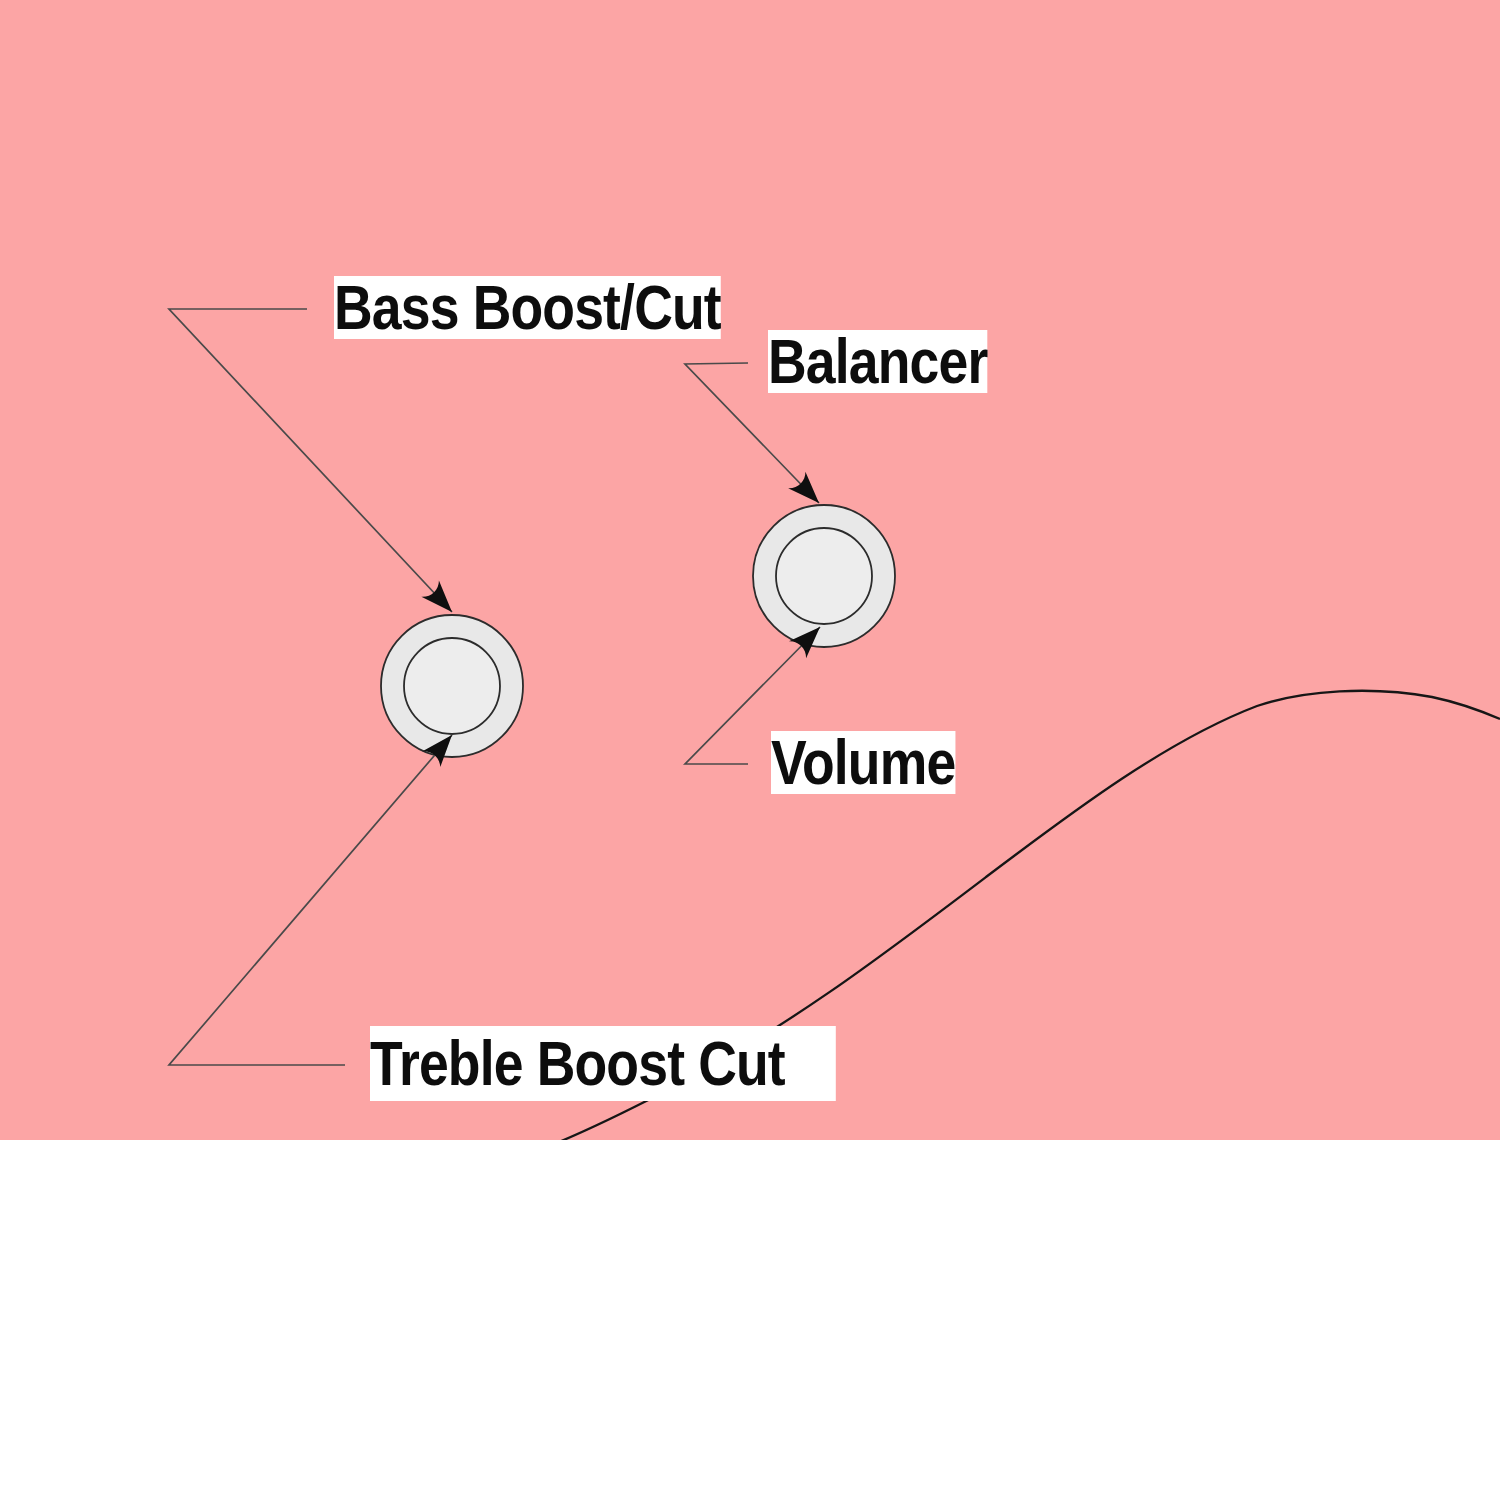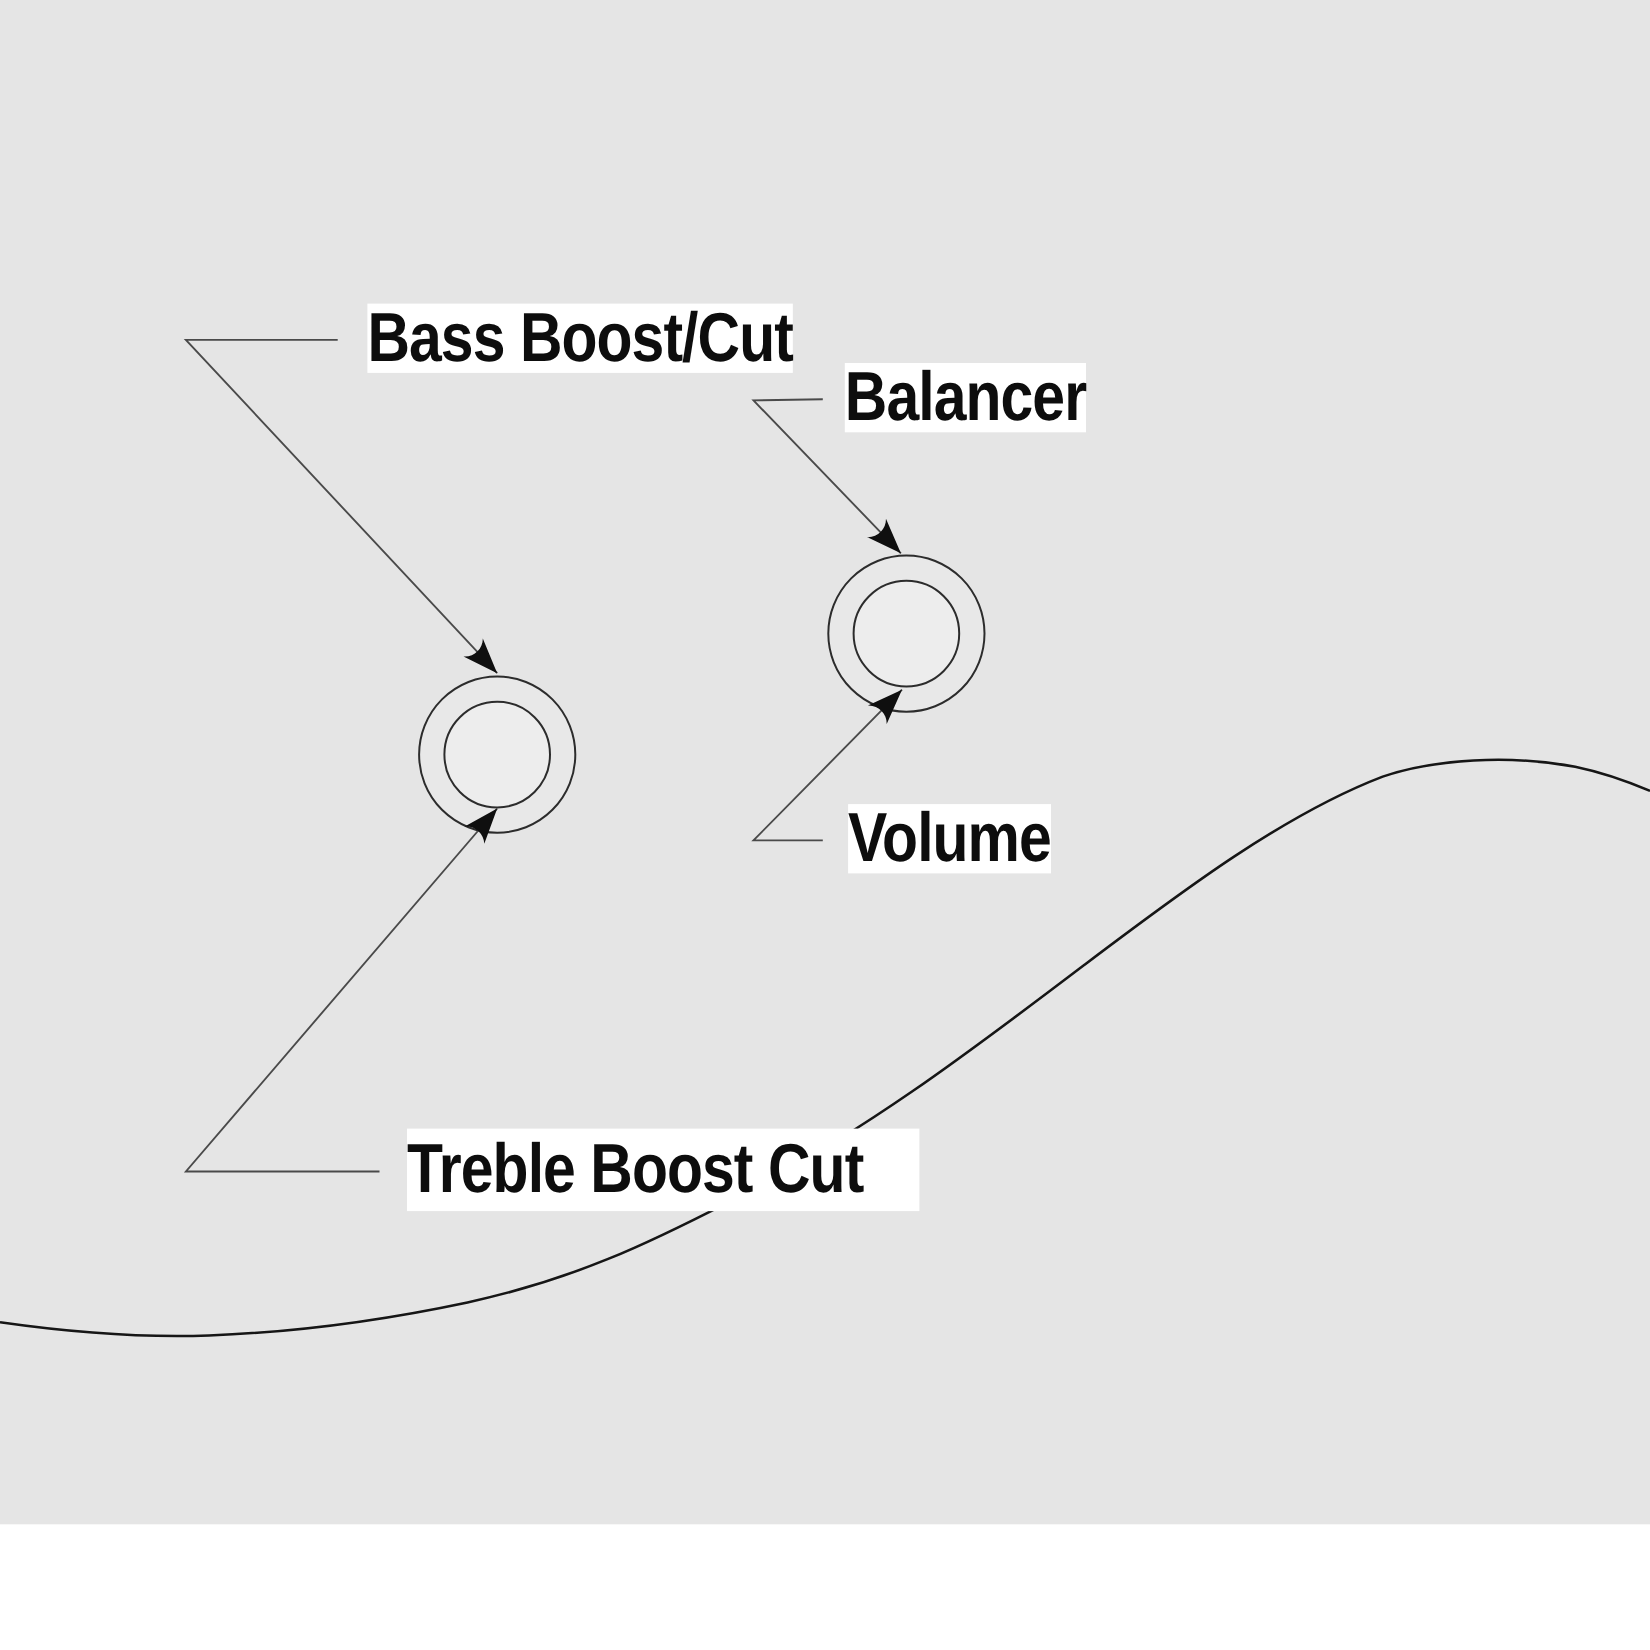--- a/index.html
+++ b/index.html
@@ -3,22 +3,22 @@
 <meta charset="utf-8">
 <style>
   html, body {
     margin: 0;
     padding: 0;
     background: #ffffff;
   }
   .stage {
     position: relative;
     width: 1500px;
-    height: 1386px;
-    background: #e5e5e5;
+    height: 1140px;
+    background: #fca5a5;
     overflow: hidden;
     font-family: "Liberation Sans", sans-serif;
     text-align: center;
   }
   .artwork {
     position: absolute;
     left: 0;
     top: 0;
     width: 1500px;
     height: 1500px;

